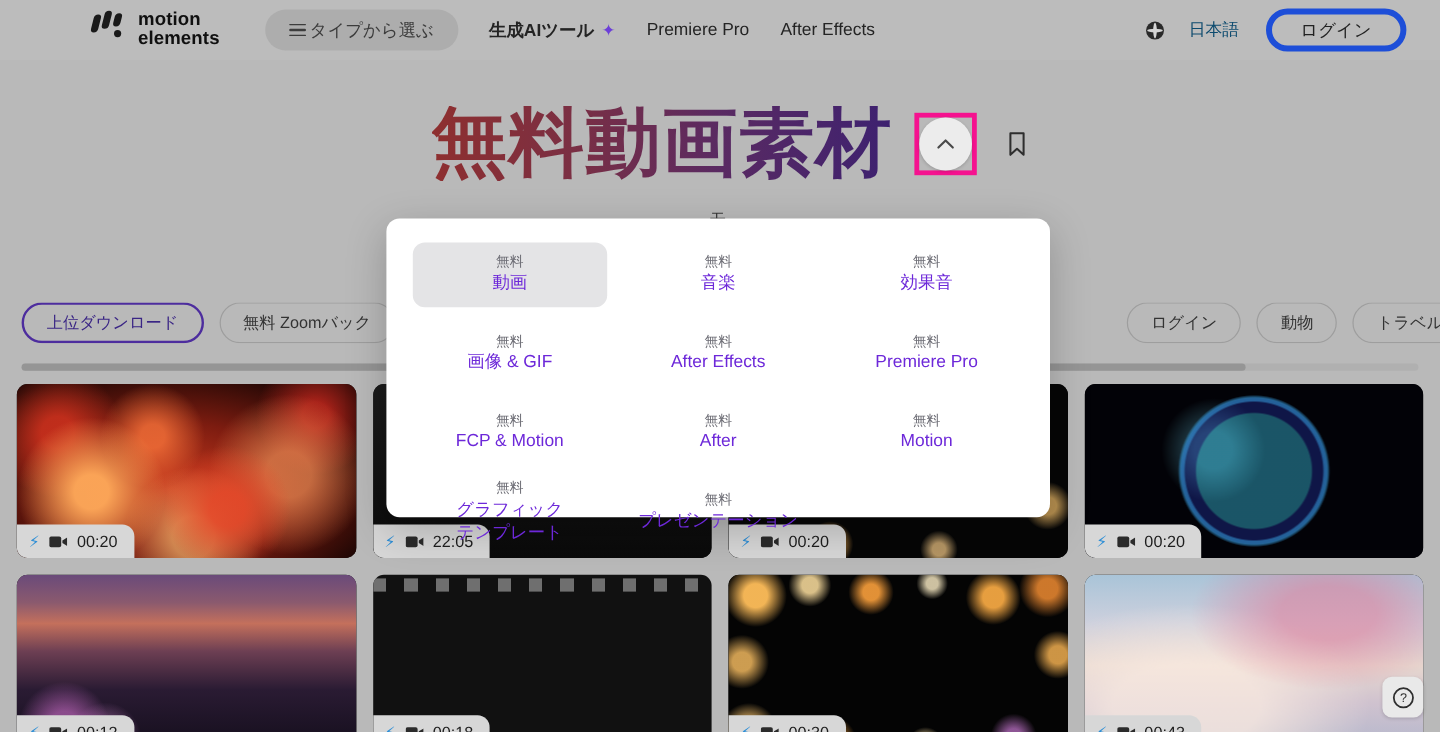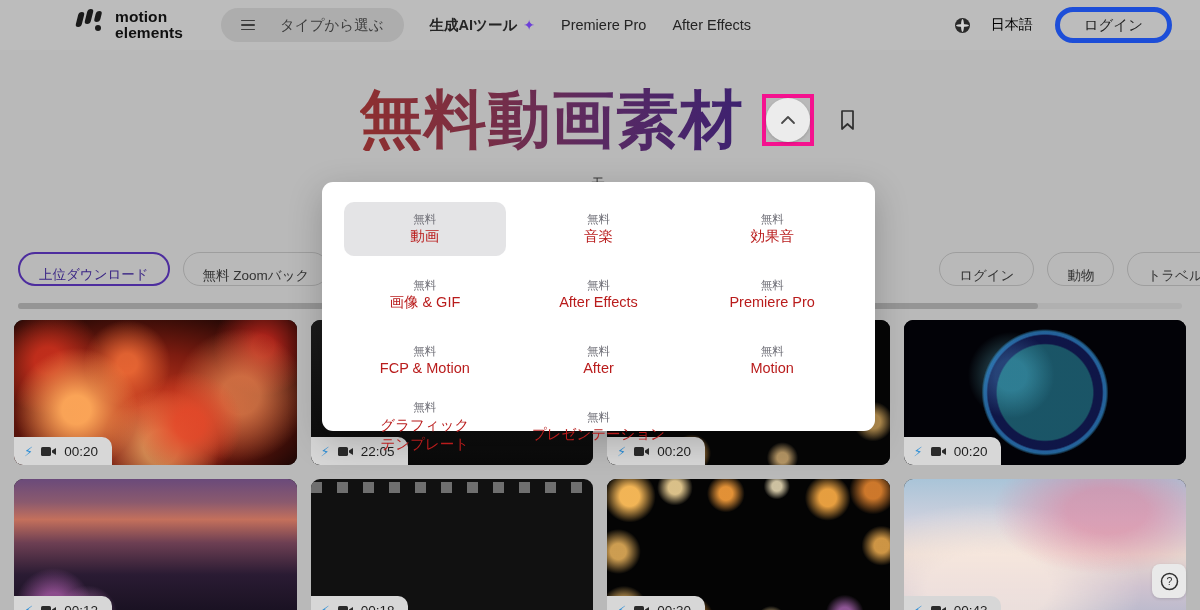--- a/index.html
+++ b/index.html
@@ -34,41 +34,41 @@
     border-radius: 3px;
   }
   #logo .mark i:nth-child(1){ left: 1px; top: 3px; width: 6px; height: 15px; transform: skewX(-14deg); }
   #logo .mark i:nth-child(2){ left: 10px; top: 0px; width: 6px; height: 15px; transform: skewX(-14deg); }
   #logo .mark i:nth-child(3){ left: 19px; top: 2px; width: 6px; height: 11px; transform: skewX(-14deg); }
   #logo .mark i:nth-child(4){ left: 19px; top: 16px; width: 6px; height: 6px; border-radius: 50%; transform: none; }
   #logo .words { line-height: 1.05; font-size: 15.5px; font-weight: 700; color: #101010; letter-spacing: .1px; }
 
   .type-chip {
     margin-left: 38px;
-    display: flex; align-items: center; gap: 25px;
+    display: flex; align-items: center; gap: 3px;
     height: 34px; padding: 0 20px;
     border-radius: 18px;
     background: #adadad;
     color: #3c3c3c; font-size: 14.5px;
   }
   .hamburger { display:inline-flex; flex-direction:column; gap:3px; }
   .hamburger span { display:block; width:14px; height:1.6px; background:#3c3c3c; border-radius:1px; }
 
   .nav-link {
     margin-left: 26px;
     font-size: 14.5px; color: #242424; white-space: nowrap;
     display: flex; align-items: center; gap: 6px;
   }
   .nav-link.ai { font-weight: 700; }
   .sparkle { color: #6c3fd8; font-size: 14px; }
 
   #header-right { margin-left: auto; display: flex; align-items: center; }
   .lang {
     display: flex; align-items: center; gap: 21px;
-    font-size: 14px; color: #000000;
+    font-size: 14px; color: #0c4a6e;
   }
   .globe {
     width: 15px; height: 15px; border-radius: 50%;
     background: #2a2a2a; position: relative; flex: none;
   }
   .globe::before {
     content:''; position:absolute; left:6px; top:1px; width:3px; height:13px;
     border-radius:50%; background:#d5d5d5;
   }
   .globe::after {
@@ -121,21 +121,21 @@
   
   #pill-strip {
     position: absolute; top: 252px; left: 0; width: 1200px;
     padding: 0 18px;
     display: flex; align-items: center; gap: 13px;
     overflow: hidden;
   }
   .pill {
     height: 34px; padding: 0 19px;
     border-radius: 18px; border: 1px solid #9e9e9e;
-    display: flex; align-items: flex-end;
+    display: flex; align-items: center;
     font-size: 13.5px; color: #333; white-space: nowrap;
     background: transparent; flex: none;
   }
   .pill.active { border: 2px solid #4d2d9e; color: #3a2585; font-weight: 400; }
 
   #pill-scrollbar {
     position: absolute; top: 303px; left: 18px;
     width: 1164px; height: 6px;
     background: #b0b0b0; border-radius: 3px;
   }
@@ -257,21 +257,21 @@
     column-gap: 10px; row-gap: 0; gap: 12px;
   }
   .dd-item {
     display: flex; flex-direction: column; align-items: center; justify-content: center;
     border-radius: 10px;
     text-align: center;
     padding: 4px 6px;
   }
   .dd-item.selected { background: #e4e4e6; }
   .dd-free { font-size: 11.5px; color: #6d6d75; line-height: 1.35; }
-  .dd-label { font-size: 14.5px; color: #b91c1c; line-height: 1.3; }
+  .dd-label { font-size: 14.5px; color: #6d28d9; line-height: 1.3; }
 
   
   #help-btn {
     position: absolute; right: 14px; bottom: 12px;
     width: 34px; height: 34px; border-radius: 8px;
     background: #e9e9e9;
     display: flex; align-items: center; justify-content: center;
     box-shadow: 0 1px 3px rgba(0,0,0,.14);
   }
 </style>

